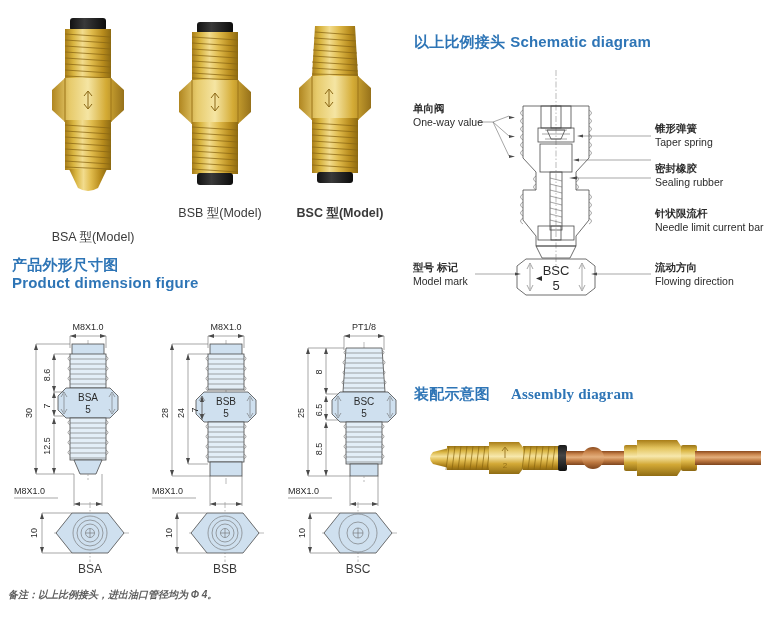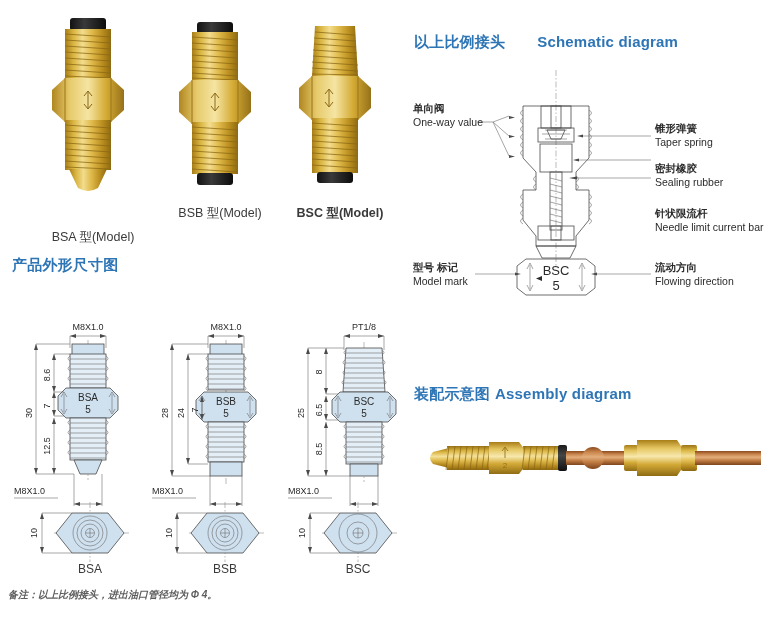--- a/index.html
+++ b/index.html
@@ -244,21 +244,21 @@
       <line x1="27" y1="135" x2="73" y2="138"></line>
         <line x1="27" y1="141" x2="73" y2="144"></line>
       <line x1="27" y1="147" x2="73" y2="150"></line>
         <line x1="27" y1="153" x2="73" y2="156"></line>
     </g>
     <rect x="32" y="160" width="36" height="11" rx="3" fill="url(#capC)"></rect>
   </svg>
   <div class="caption" style="left:255px;top:205px;width:170px;font-weight:bold;">BSC 型(Model)</div>
 
   <div class="heading" style="left:414px;top:33px;">
-    <span>以上比例接头</span><span class="en" style="padding-left:5px;margin-left:27px;">Schematic diagram</span>
+    <span>以上比例接头</span><span class="en" style="padding-left:5px;">Schematic diagram</span>
   </div>
 
   <svg style="position:absolute;left:405px;top:60px;" width="362" height="255" viewBox="0 0 362 255">
     <defs>
       <pattern id="hatchR" width="5" height="5" patternTransform="rotate(45)" patternUnits="userSpaceOnUse">
         <rect width="5" height="5" fill="#dfeaf5"></rect>
         <line x1="0" y1="0" x2="0" y2="5" stroke="#5b5b5b" stroke-width="0.65"></line>
       </pattern>
       <pattern id="hatchL" width="5" height="5" patternTransform="rotate(-45)" patternUnits="userSpaceOnUse">
         <rect width="5" height="5" fill="#dfeaf5"></rect>
@@ -386,20 +386,21 @@
     <text class="schem-en" x="8" y="225">Model mark</text>
 
     <path class="thin" d="M190,214 L246,214"></path>
     <polygon points="192,212.5 186,214 192,215.5" fill="#4a4a4a"></polygon>
     <text class="schem-cn" x="250" y="211">流动方向</text>
     <text class="schem-en" x="250" y="225">Flowing direction</text>
   </svg>
 
   <div class="heading two-line" style="left:12px;top:256px;">
     <div>产品外形尺寸图</div>
+    <div class="en">Product dimension figure</div>
   </div>
 
   <svg style="position:absolute;left:12px;top:318px;" width="132" height="260" viewBox="0 0 132 260">
     <line class="center" x1="76" y1="22" x2="76" y2="162"></line>
 
     <text class="threadlbl" x="76" y="12" text-anchor="middle">M8X1.0</text>
     <path class="thin" d="M58,18 L94,18"></path>
     <polygon points="58,18 64,16 64,20" fill="#4a4a4a"></polygon>
     <polygon points="94,18 88,16 88,20" fill="#4a4a4a"></polygon>
     <path class="thin" d="M58,18 L58,30 M94,18 L94,30"></path>
@@ -720,21 +721,21 @@
     <path class="thin" d="M65,33 L75,33 M70,28 L70,38"></path>
     <path class="thin" d="M22,13 L22,53"></path>
     <polygon points="22,13 20,19 24,19" fill="#4a4a4a"></polygon>
     <polygon points="22,53 20,47 24,47" fill="#4a4a4a"></polygon>
     <text class="dimtext" x="17" y="33" text-anchor="middle" transform="rotate(-90,17,33)">10</text>
     <path class="thin" d="M22,13 L52,13 M22,53 L52,53"></path>
     <text class="modellbl" x="70" y="73" text-anchor="middle">BSC</text>
   </svg>
 
   <div class="heading" style="left:414px;top:385px;">
-    <span>装配示意图</span><span class="en" style="padding-left:5px;">Assembly diagram</span>
+    <span>装配示意图</span><span class="en" style="padding-left:21px;font-family:Liberation Serif, serif;">Assembly diagram</span>
   </div>
 
   <svg style="position:absolute;left:415px;top:418px;" width="352" height="80" viewBox="0 0 352 80">
     <defs>
       <linearGradient id="brassAs" x1="0" y1="0" x2="0" y2="1">
         <stop offset="0" stop-color="#9a7416"></stop>
         <stop offset="0.2" stop-color="#d9b441"></stop>
         <stop offset="0.42" stop-color="#f4e19a"></stop>
         <stop offset="0.62" stop-color="#dfb94b"></stop>
         <stop offset="0.85" stop-color="#b1851c"></stop>

